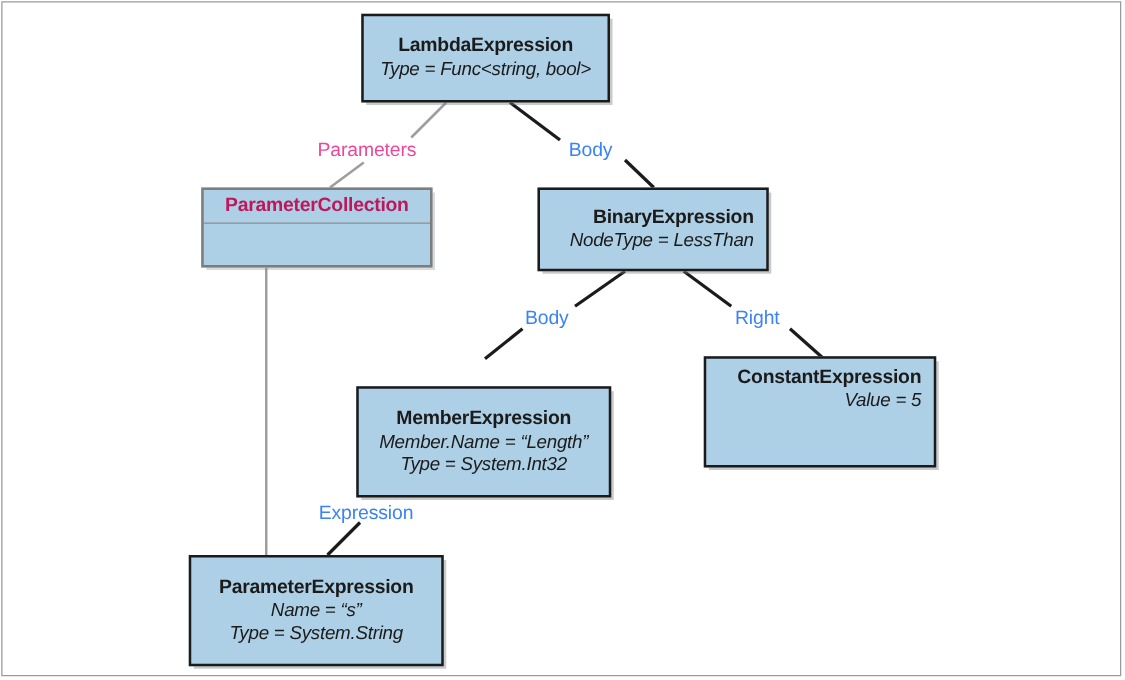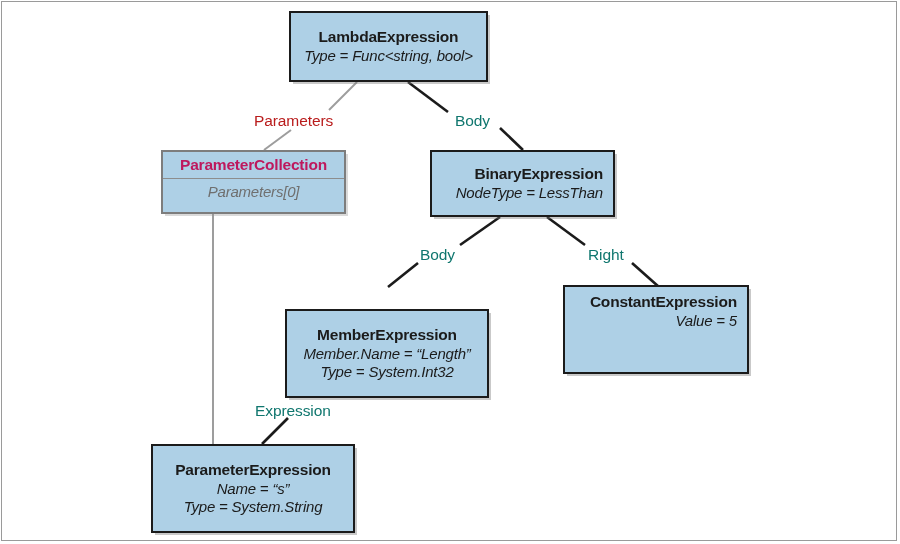--- a/index.html
+++ b/index.html
@@ -87,25 +87,25 @@
     color: #6f6f6f;
     width: 100%;
     padding: 4px 10px 5px 10px;
     box-sizing: border-box;
   }
 
   
   .edge-label {
     position: absolute;
     font-size: 15.5px;
-    color: #0f766e;
+    color: #3b82f6;
     white-space: nowrap;
     letter-spacing: -0.1px;
   }
-  .edge-label.dim { color: #b91c1c; }
+  .edge-label.dim { color: #ec4899; }
 </style>
 </head>
 <body>
 
 <div id="canvas">
 
   <svg id="edges" viewBox="0 0 900 544" xmlns="http://www.w3.org/2000/svg">
 
     <g>
       <line x1="357" y1="82" x2="329" y2="110" stroke="#9d9d9d" stroke-width="2"></line>
@@ -137,21 +137,20 @@
     </g>
   </svg>
 
   <div class="node" style="left:289px; top:11px; width:199px; height:71px;">
     <div class="title">LambdaExpression</div>
     <div class="attr">Type = Func&lt;string, bool&gt;</div>
   </div>
 
   <div class="node ghost" style="left:161px; top:150px; width:185px; height:64px;">
     <div class="title">ParameterCollection</div>
-    <div class="attr">Parameters[0]</div>
   </div>
 
   <div class="node" style="left:430px; top:150px; width:185px; height:67px;align-items:flex-end;">
     <div class="title">BinaryExpression</div>
     <div class="attr">NodeType = LessThan</div>
   </div>
 
   <div class="node" style="left:285px; top:285px; width:204px; height:89px;margin-top:24px;">
     <div class="title">MemberExpression</div>
     <div class="attr">Member.Name = “Length”</div>

